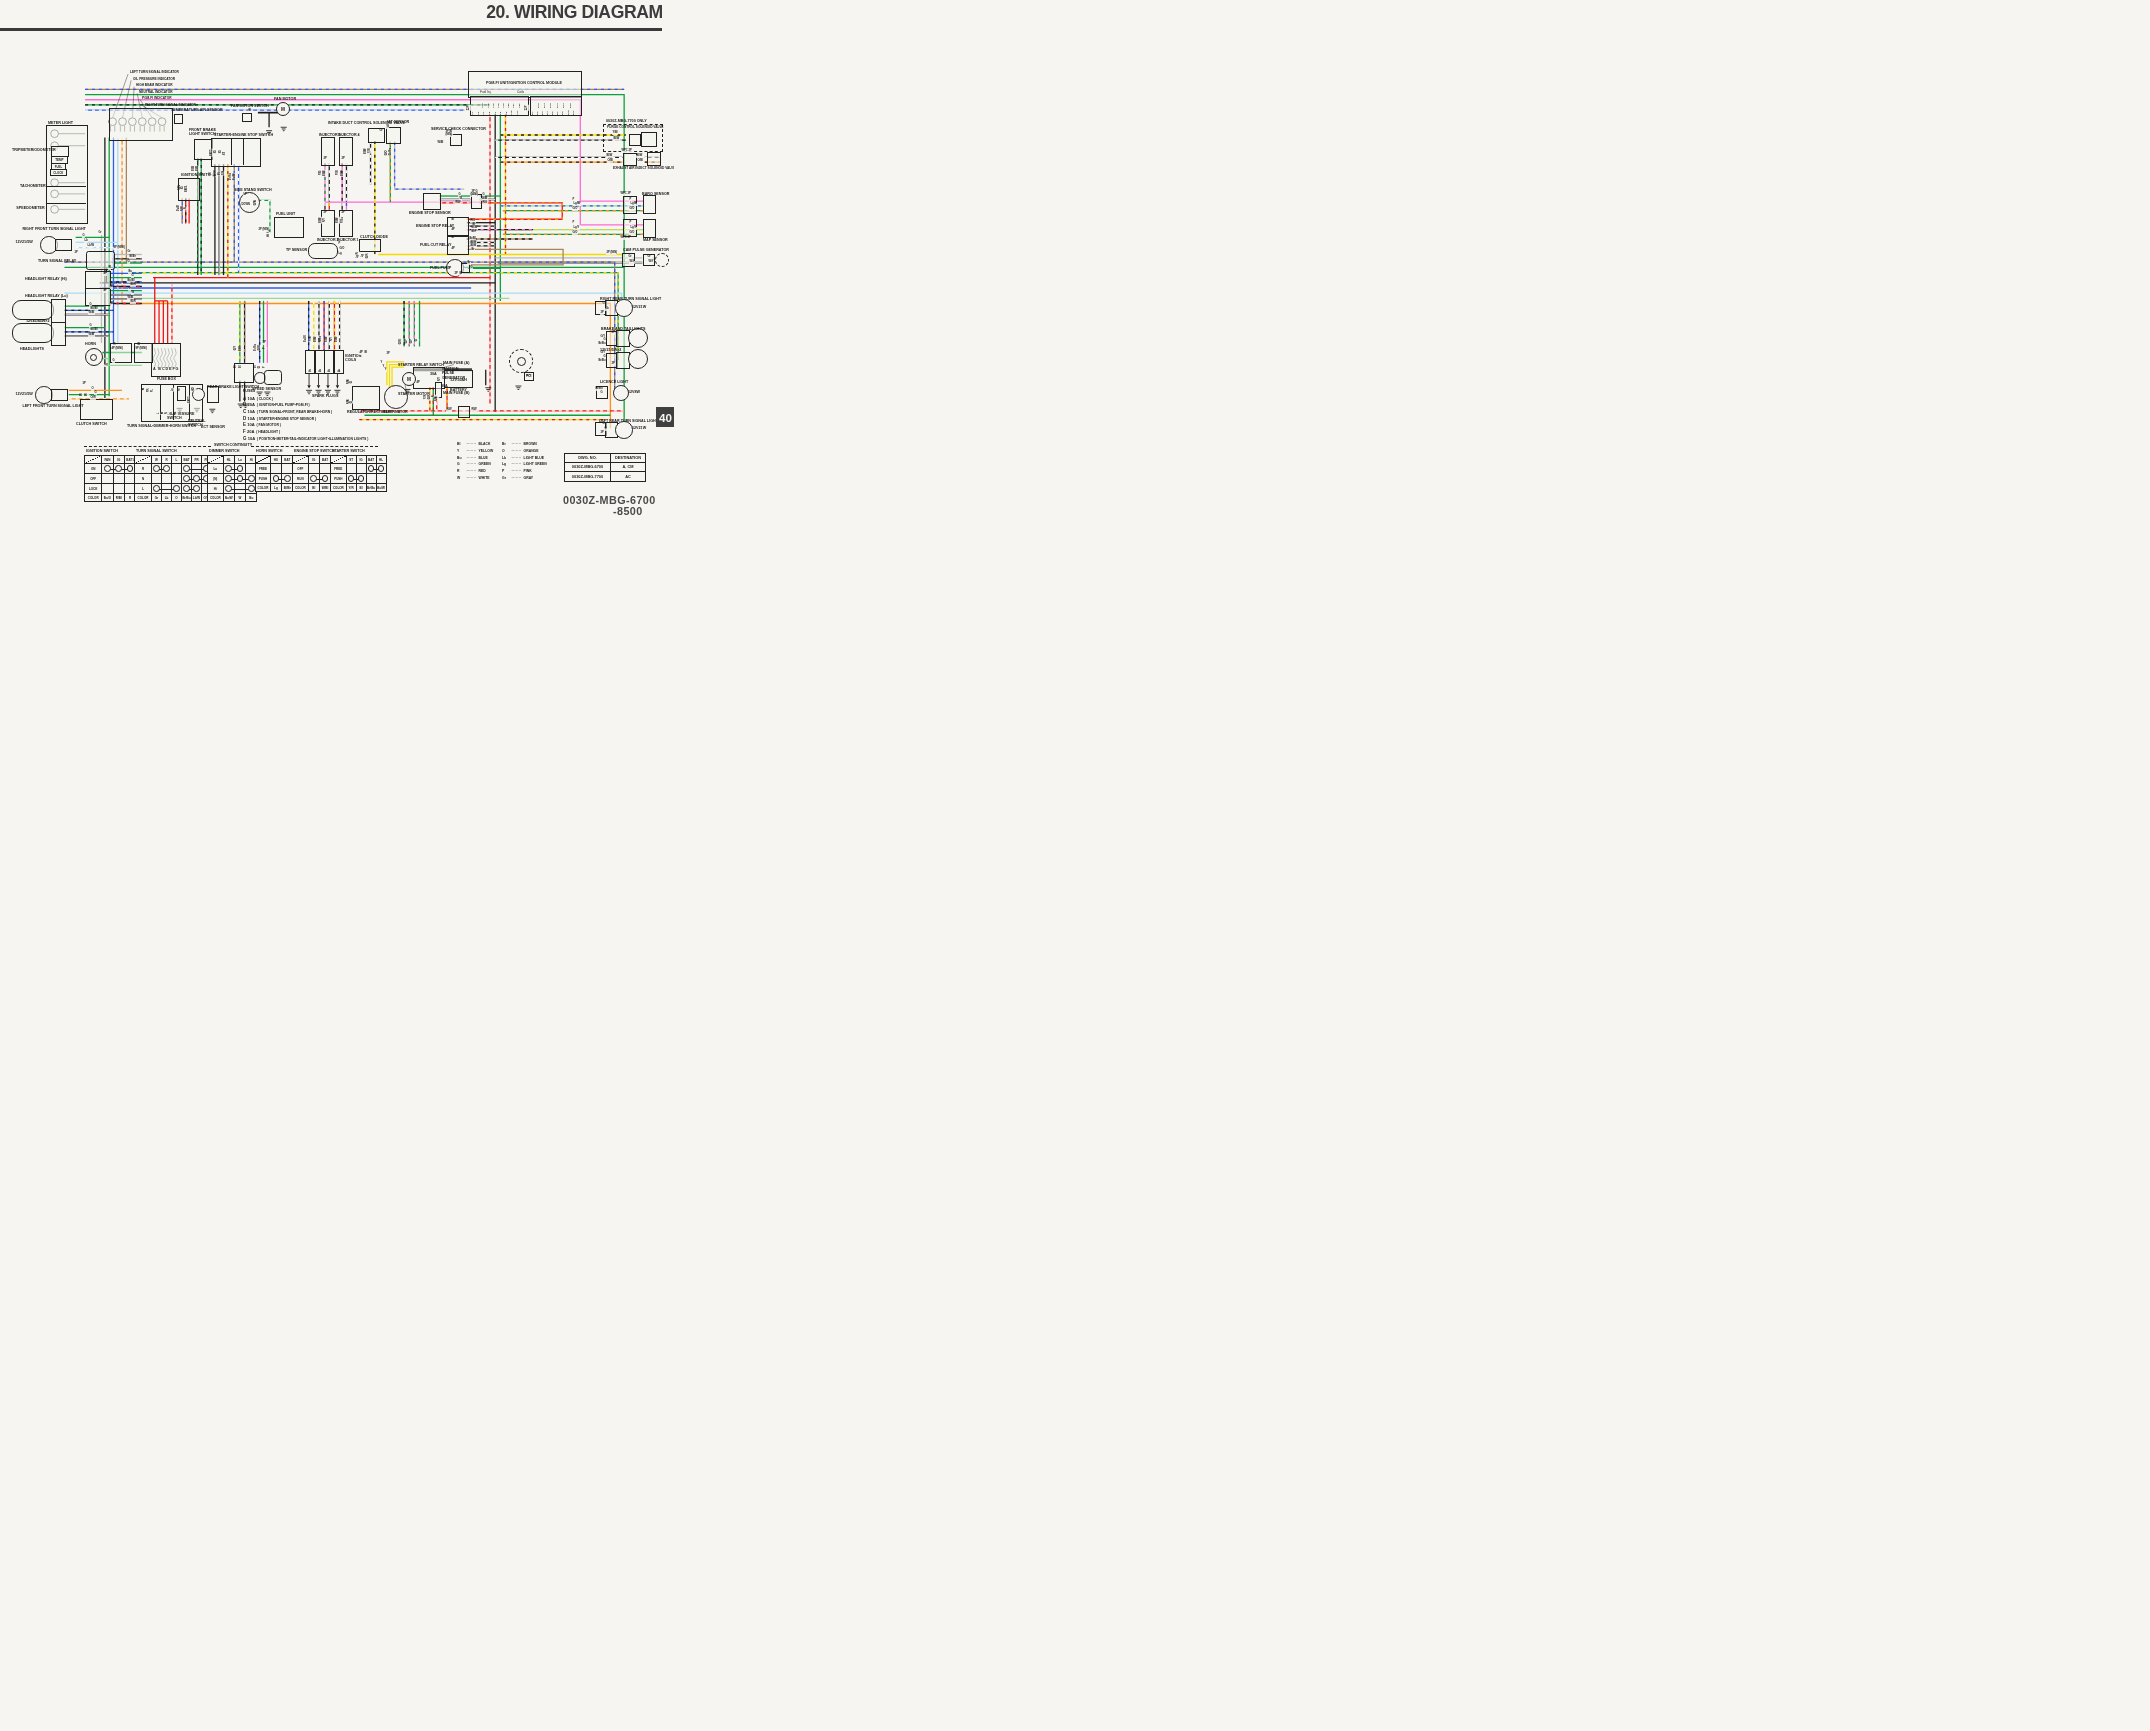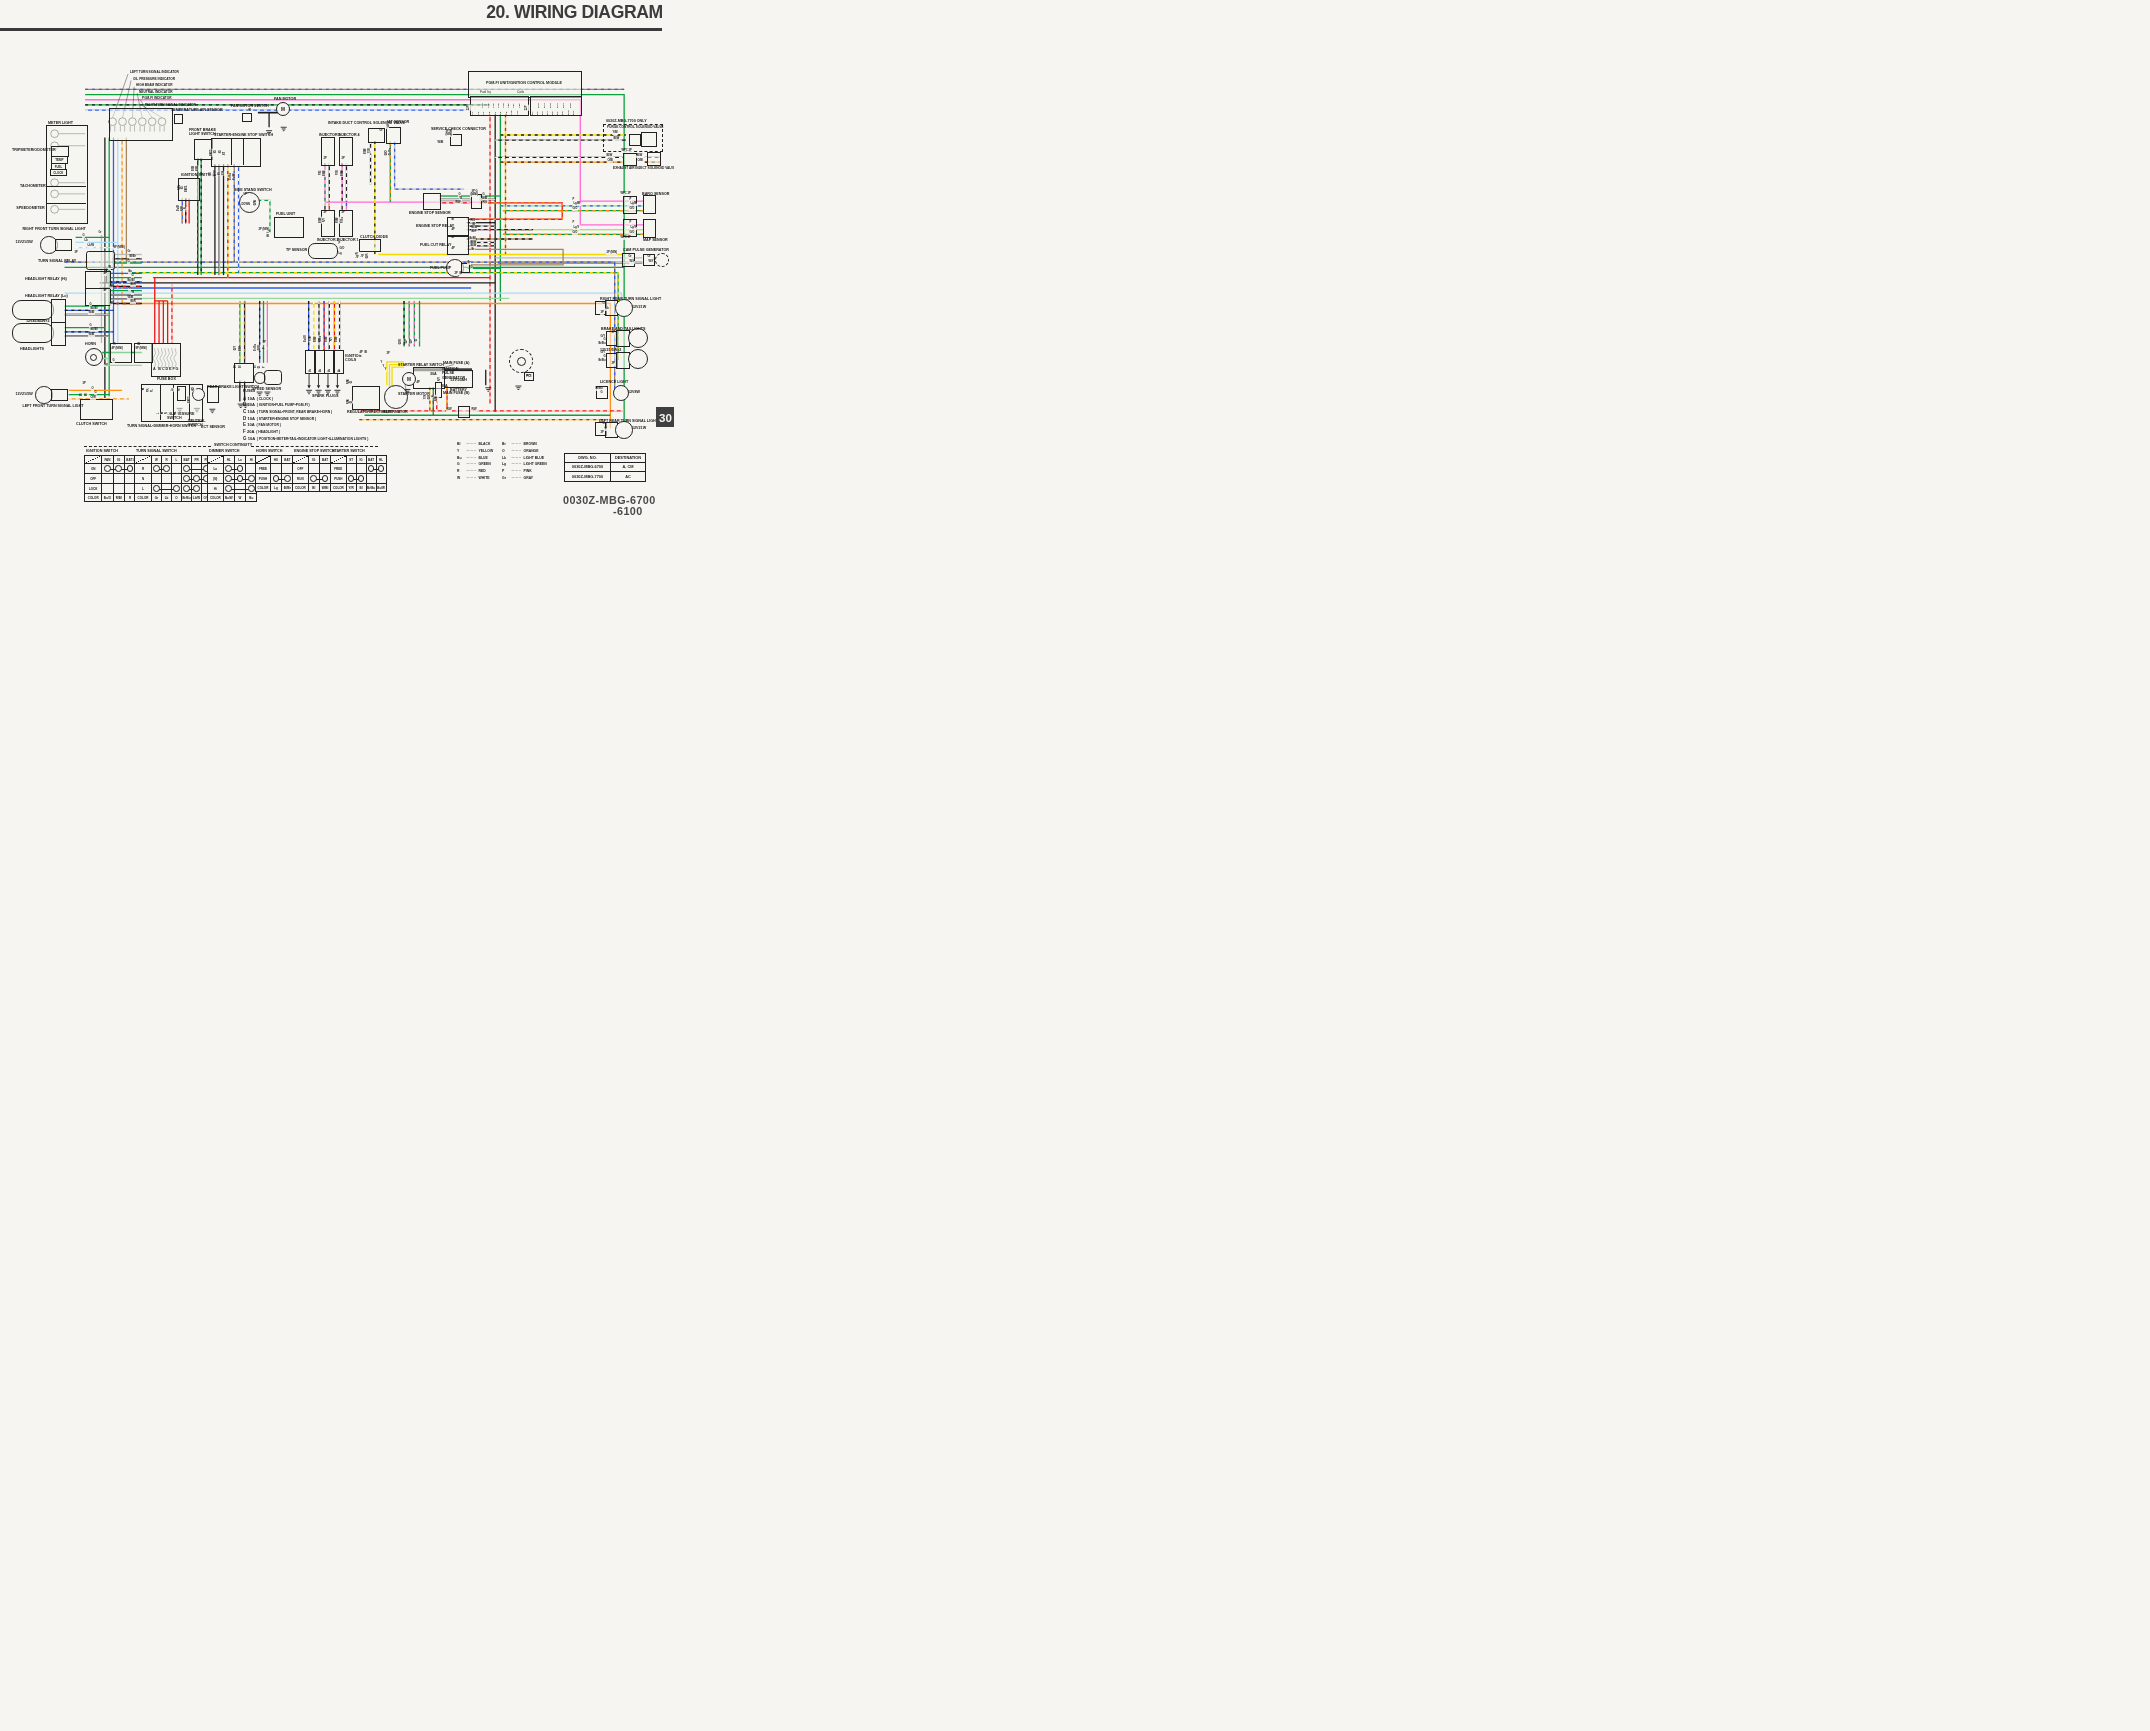--- a/index.html
+++ b/index.html
@@ -378,21 +378,21 @@
       <circle cx="127" cy="451" r="9" fill="#f6f5f1" stroke="#222" stroke-width="1.8"></circle>
       <polyline points="136,451 198,451" fill="none" stroke="#222" stroke-width="1.5"></polyline>
       <circle cx="127" cy="487" r="9" fill="#f6f5f1" stroke="#222" stroke-width="1.8"></circle>
       <polyline points="136,487 198,487" fill="none" stroke="#222" stroke-width="1.5"></polyline>
       <polyline points="1056,848 1008,862" fill="none" stroke="#222" stroke-width="1"></polyline>
       <polyline points="946,912 942,894" fill="none" stroke="#222" stroke-width="1"></polyline>
     </svg>
 
   <div class="hdr-title">20. WIRING DIAGRAM</div>
   <div class="hdr-bar"></div>
-  <div class="pagebadge">30</div>
+  <div class="pagebadge">40</div>
 
   <div class="box" style="left:109px;top:108px;width:62px;height:31px"></div>
   <div class="lbl" style="left:171px;top:108px">TEMPERATURE AIR SENSOR</div>
   <div class="box" style="left:174px;top:114px;width:6.9px;height:7.7px"></div>
   <div id="indicator-labels">
       <div class="lbl sm" style="left: 130px; top: 71px;">LEFT TURN SIGNAL INDICATOR</div>
       <div class="lbl sm" style="left: 133px; top: 78px;">OIL PRESSURE INDICATOR</div>
       <div class="lbl sm" style="left: 136px; top: 84px;">HIGH BEAM INDICATOR</div>
       <div class="lbl sm" style="left: 139px; top: 91px;">NEUTRAL INDICATOR</div>
       <div class="lbl sm" style="left: 142px; top: 97px;">PGM-FI INDICATOR</div>
@@ -916,21 +916,21 @@
           <div class="swc" style="width: 45px;">0030Z-MBG-6700</div>
           <div class="swc" style="width: 34px;">A, CM</div>
         </div>
         <div class="swr" style="height: 8.6px;">
           <div class="swc" style="width: 45px;">0030Z-MBG-7700</div>
           <div class="swc" style="width: 34px;">AC</div>
         </div>
       </div>
     </div>
   <div class="partno" style="left:563px;top:494px">0030Z-MBG-6700</div>
-  <div class="partno" style="left:613px;top:505px">-6100</div>
+  <div class="partno" style="left:613px;top:505px">-8500</div>
 
   <div id="wire-labels">
       <div class="wl" style="left: 82px; top: 235px;">G</div>
       <div class="wl" style="left: 84px; top: 240px;">Lb</div>
       <div class="wl" style="left: 87px; top: 245px;">Lb/W</div>
       <div class="wl" style="left: 74px; top: 252px;">3P</div>
       <div class="wl" style="left: 113px; top: 247px;">3P (MINI)</div>
       <div class="wl" style="left: 127px; top: 251px;">Gr</div>
       <div class="wl" style="left: 129px; top: 256px;">Bl/Br</div>
       <div class="wl" style="left: 127px; top: 261px;">G</div>

